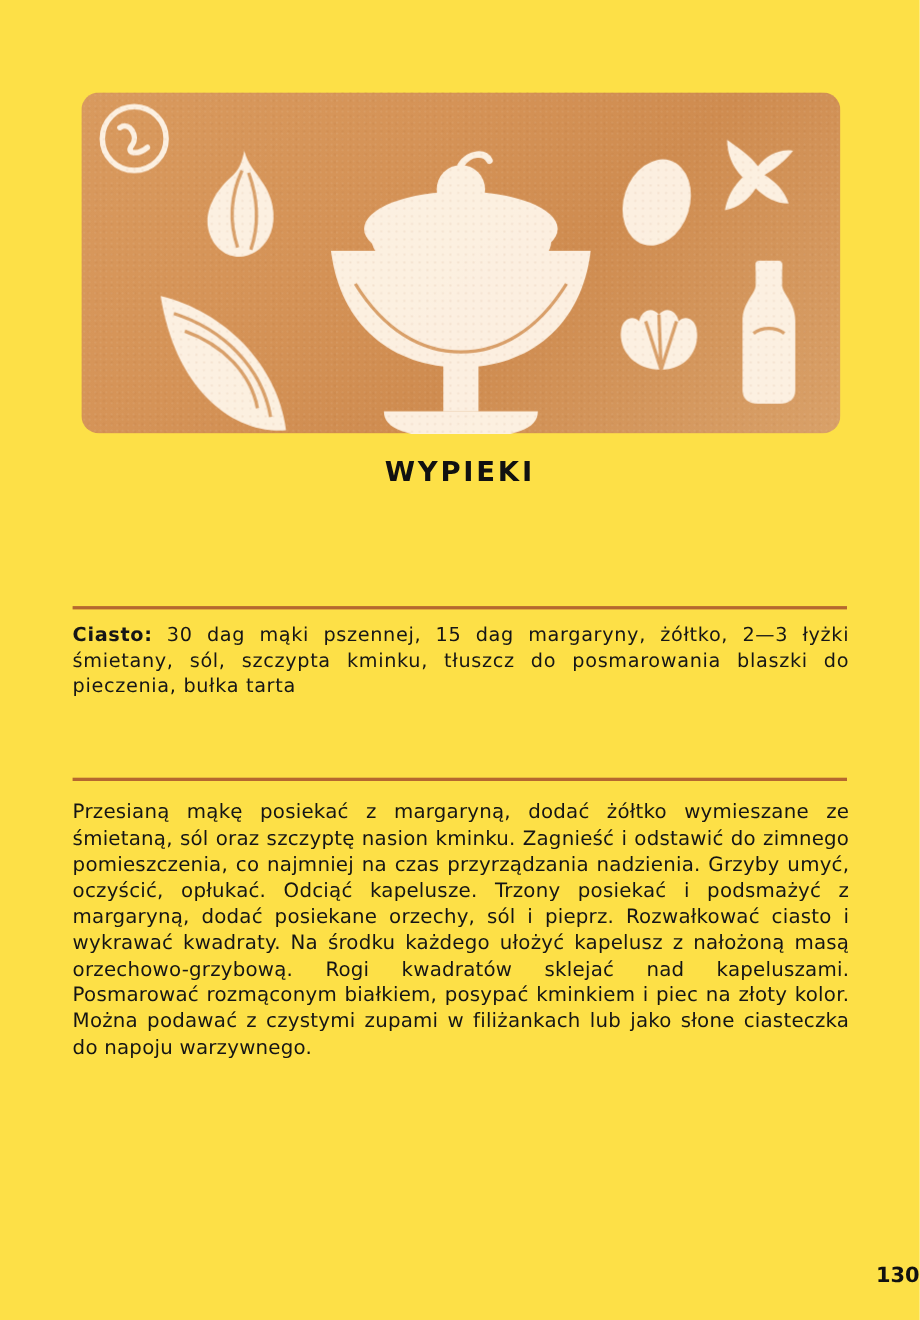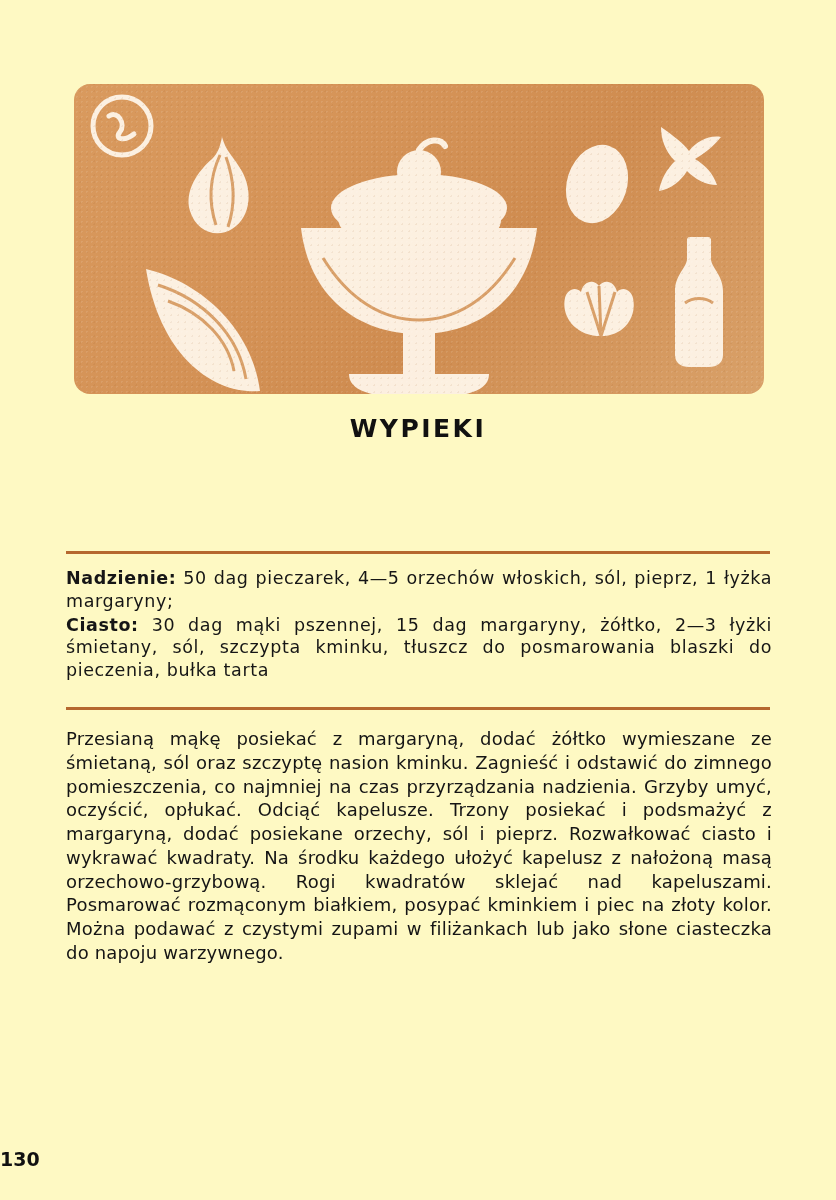--- a/index.html
+++ b/index.html
@@ -12,21 +12,21 @@
     height: 1200px;
     position: relative;
     font-family: "DejaVu Sans", sans-serif;
     color: #1a1a1a;
     overflow: hidden;
   }
 
   .page {
     position: absolute;
     inset: 0;
-    background: #fef9c3;
+    background: #fde047;
   }
 
   
   .banner {
     position: absolute;
     left: 74px;
     top: 84px;
     width: 690px;
     height: 310px;
     border-radius: 16px;
@@ -124,21 +124,21 @@
     letter-spacing: 1px;
     color: rgba(120,120,120,0.22);
     white-space: nowrap;
     user-select: none;
   }
 
   .page-number {
     position: absolute;
     left: 0; right: 0;
     top: 1148px;
-    text-align: left;
+    text-align: right;
     font-family: "DejaVu Sans", sans-serif;
     font-weight: bold;
     font-size: 19px;
     color: #111;
   }
 </style>
 </head>
 <body>
 
 <div class="page">
@@ -210,21 +210,20 @@
       </g>
     </svg>
   </div>
 
   <div class="chapter-title">WYPIEKI</div>
 
 
   <div class="rule rule-top"></div>
 
   <div class="ingredients">
-    <p><b>Nadzienie:</b><span> 50 dag pieczarek, 4—5 orzechów włoskich, sól, pieprz, 1 łyżka margaryny;</span></p>
     <p><b>Ciasto:</b><span> 30 dag mąki pszennej, 15 dag margaryny, żółtko, 2—3 łyżki śmietany, sól, szczypta kminku, tłuszcz do posmarowania blaszki do pieczenia, bułka tarta</span></p>
   </div>
 
   <div class="rule rule-bottom"></div>
 
   <div class="body-text">
     <p>Przesianą mąkę posiekać z margaryną, dodać żółtko wymieszane ze śmietaną, sól oraz szczyptę nasion kminku. Zagnieść i odstawić do zimnego pomieszczenia, co najmniej na czas przyrządzania nadzienia. Grzyby umyć, oczyścić, opłukać. Odciąć kapelusze. Trzony posiekać i podsmażyć z margaryną, dodać posiekane orzechy, sól i pieprz. Rozwałkować ciasto i wykrawać kwadraty. Na środku każdego ułożyć kapelusz z nałożoną masą orzechowo-grzybową. Rogi kwadratów sklejać nad kapeluszami. Posmarować rozmąconym białkiem, posypać kminkiem i piec na złoty kolor. Można podawać z czystymi zupami w filiżankach lub jako słone ciasteczka do napoju warzywnego.</p>
   </div>
 
 

